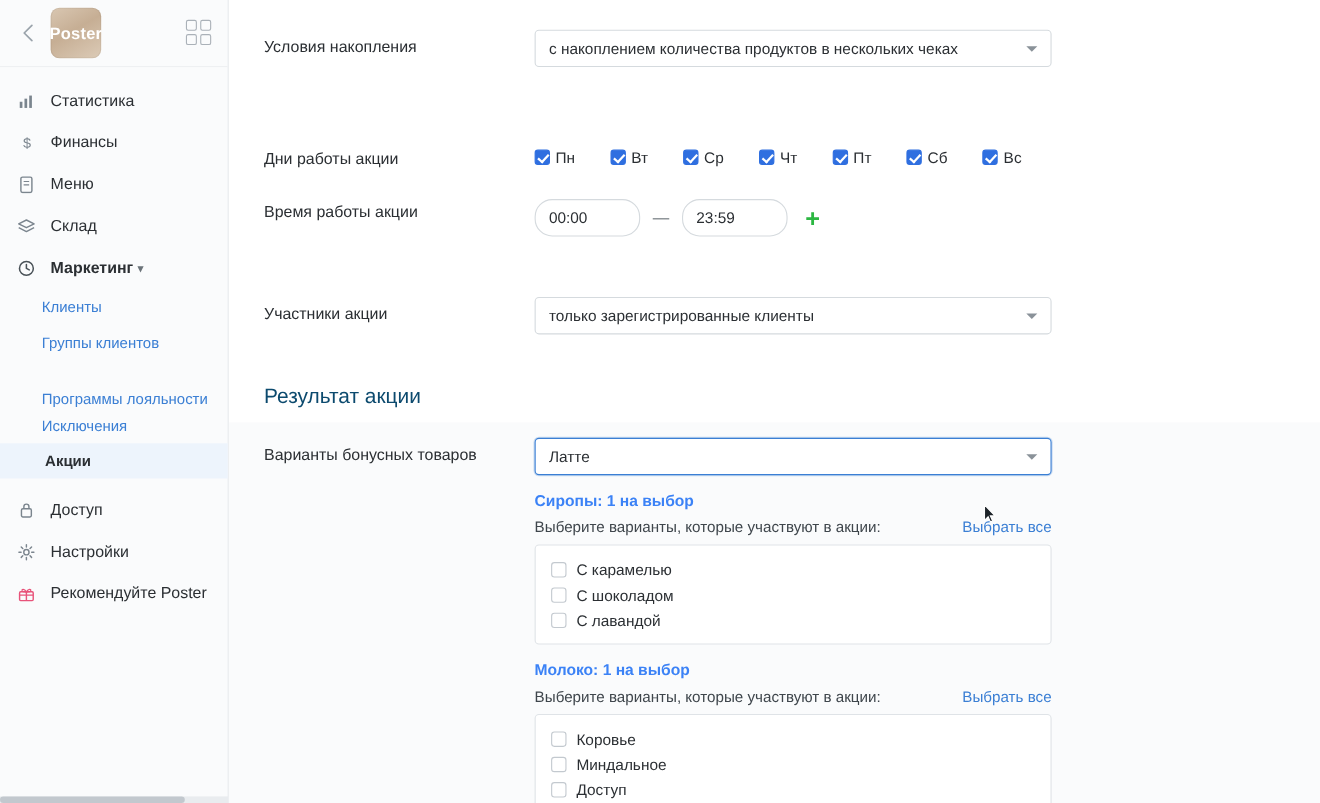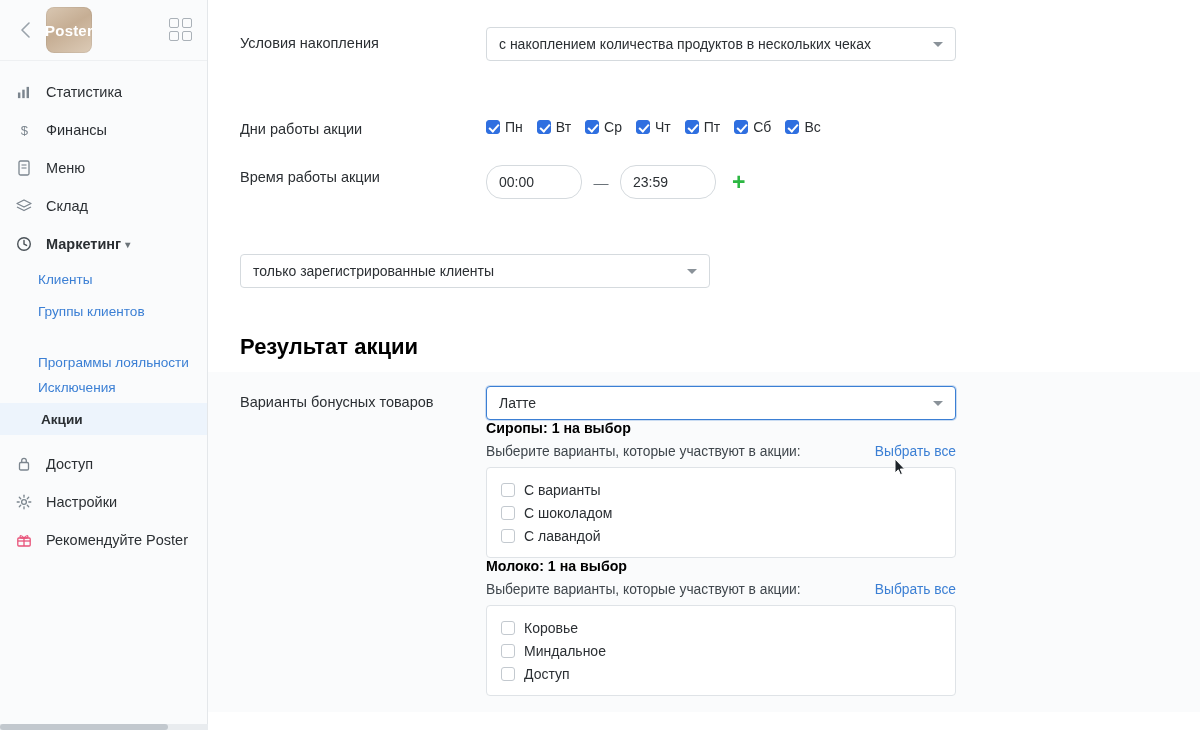--- a/index.html
+++ b/index.html
@@ -140,21 +140,21 @@
   }
   .select.focused { border-color: #3b7fd4; box-shadow: 0 0 0 1px rgba(59,127,212,.25); }
   .select .arrow {
     position: absolute; right: 12px; top: 50%;
     width: 0; height: 0; margin-top: -2px;
     border-left: 5px solid transparent;
     border-right: 5px solid transparent;
     border-top: 5px solid #8a9299;
   }
 
-  .days { display: flex; align-items: center; gap: 14px; padding-top: 6px; }
+  .days { display: flex; align-items: center; gap: 32px; padding-top: 6px; }
   .day { display: flex; align-items: center; font-size: 14px; color: #2b2f33; cursor: pointer; }
   .cbx {
     width: 14px; height: 14px; border-radius: 3px;
     background: #2f6fe0; border: 1px solid #2f6fe0;
     margin-right: 5px;
     position: relative;
     flex: 0 0 14px;
   }
   .cbx::after {
     content: "";
@@ -170,33 +170,33 @@
   .time-input {
     width: 96px; height: 34px;
     border: 1px solid #d5dade; border-radius: 16px;
     display: flex; align-items: center; padding: 0 12px;
     font-size: 14px; color: #2b2f33; background: #fff;
   }
   .dash { width: 38px; text-align: center; color: #6b7379; font-size: 15px; }
   .plus { margin-left: 16px; color: #2cb742; font-size: 23px; line-height: 1; cursor: pointer; font-weight: bold; }
 
   .section-title {
-    font-size: 22px; font-weight: bold; color: #000000;
+    font-size: 19px; font-weight: normal; color: #0c4a6e;
     padding-left: 32px;
   }
 
   .result-panel {
     margin-top: 12px;
     margin-left: 0;
     background: #fafbfc;
     padding: 14px 0 16px 0;
     width: 100%;
   }
   .bonus-block { padding-left: 278px; padding-right: 0; width: 100%; }
-  .bonus-head { font-size: 14.2px; font-weight: bold; color: #000000; }
+  .bonus-head { font-size: 14.2px; font-weight: bold; color: #3b82f6; margin-top: 16px; }
   .bonus-sub {
     display: flex; align-items: baseline; justify-content: space-between;
     width: 470px; margin-top: 8px;
     font-size: 13.8px; color: #3f464c;
   }
   .link { color: #3b7fd4; cursor: pointer; font-size: 13.8px; }
   .opt-box {
     width: 470px;
     border: 1px solid #dfe3e7; border-radius: 4px;
     background: #fff;
@@ -367,21 +367,21 @@
     <div class="form-row" style="margin-top:27px;">
       <div class="f-label">Условия накопления</div>
       <div class="f-control">
         <div class="select">
           <span>с накоплением количества продуктов в нескольких чеках</span>
           <span class="arrow"></span>
         </div>
       </div>
     </div>
 
-    <div class="form-row" style="margin-top:52px;">
+    <div class="form-row" style="margin-top:68px;">
       <div class="f-label">Дни работы акции</div>
       <div class="f-control">
         <div class="days">
           <label class="day">
             <span class="cbx"></span>
             <span>Пн</span>
           </label>
           <label class="day">
             <span class="cbx"></span>
             <span>Вт</span>
@@ -420,20 +420,21 @@
           <div class="dash">—</div>
           <div class="time-input">
             <span>23:59</span>
           </div>
           <div class="plus">+</div>
         </div>
       </div>
     </div>
 
     <div class="form-row" style="margin-top:55px;">
+      <div class="f-label">Участники акции</div>
       <div class="f-control">
         <div class="select">
           <span>только зарегистрированные клиенты</span>
           <span class="arrow"></span>
         </div>
       </div>
     </div>
 
     <div class="section-title" style="margin-top:46px;">Результат акции</div>
 
@@ -451,21 +452,21 @@
 
       <div class="bonus-block">
         <div class="bonus-head">Сиропы: 1 на выбор</div>
         <div class="bonus-sub">
           <span>Выберите варианты, которые участвуют в акции:</span>
           <span class="link">Выбрать все</span>
         </div>
         <div class="opt-box">
           <label class="opt">
             <span class="cbx empty"></span>
-            <span>С варианты</span>
+            <span>С карамелью</span>
           </label>
           <label class="opt">
             <span class="cbx empty"></span>
             <span>С шоколадом</span>
           </label>
           <label class="opt">
             <span class="cbx empty"></span>
             <span>С лавандой</span>
           </label>
         </div>

